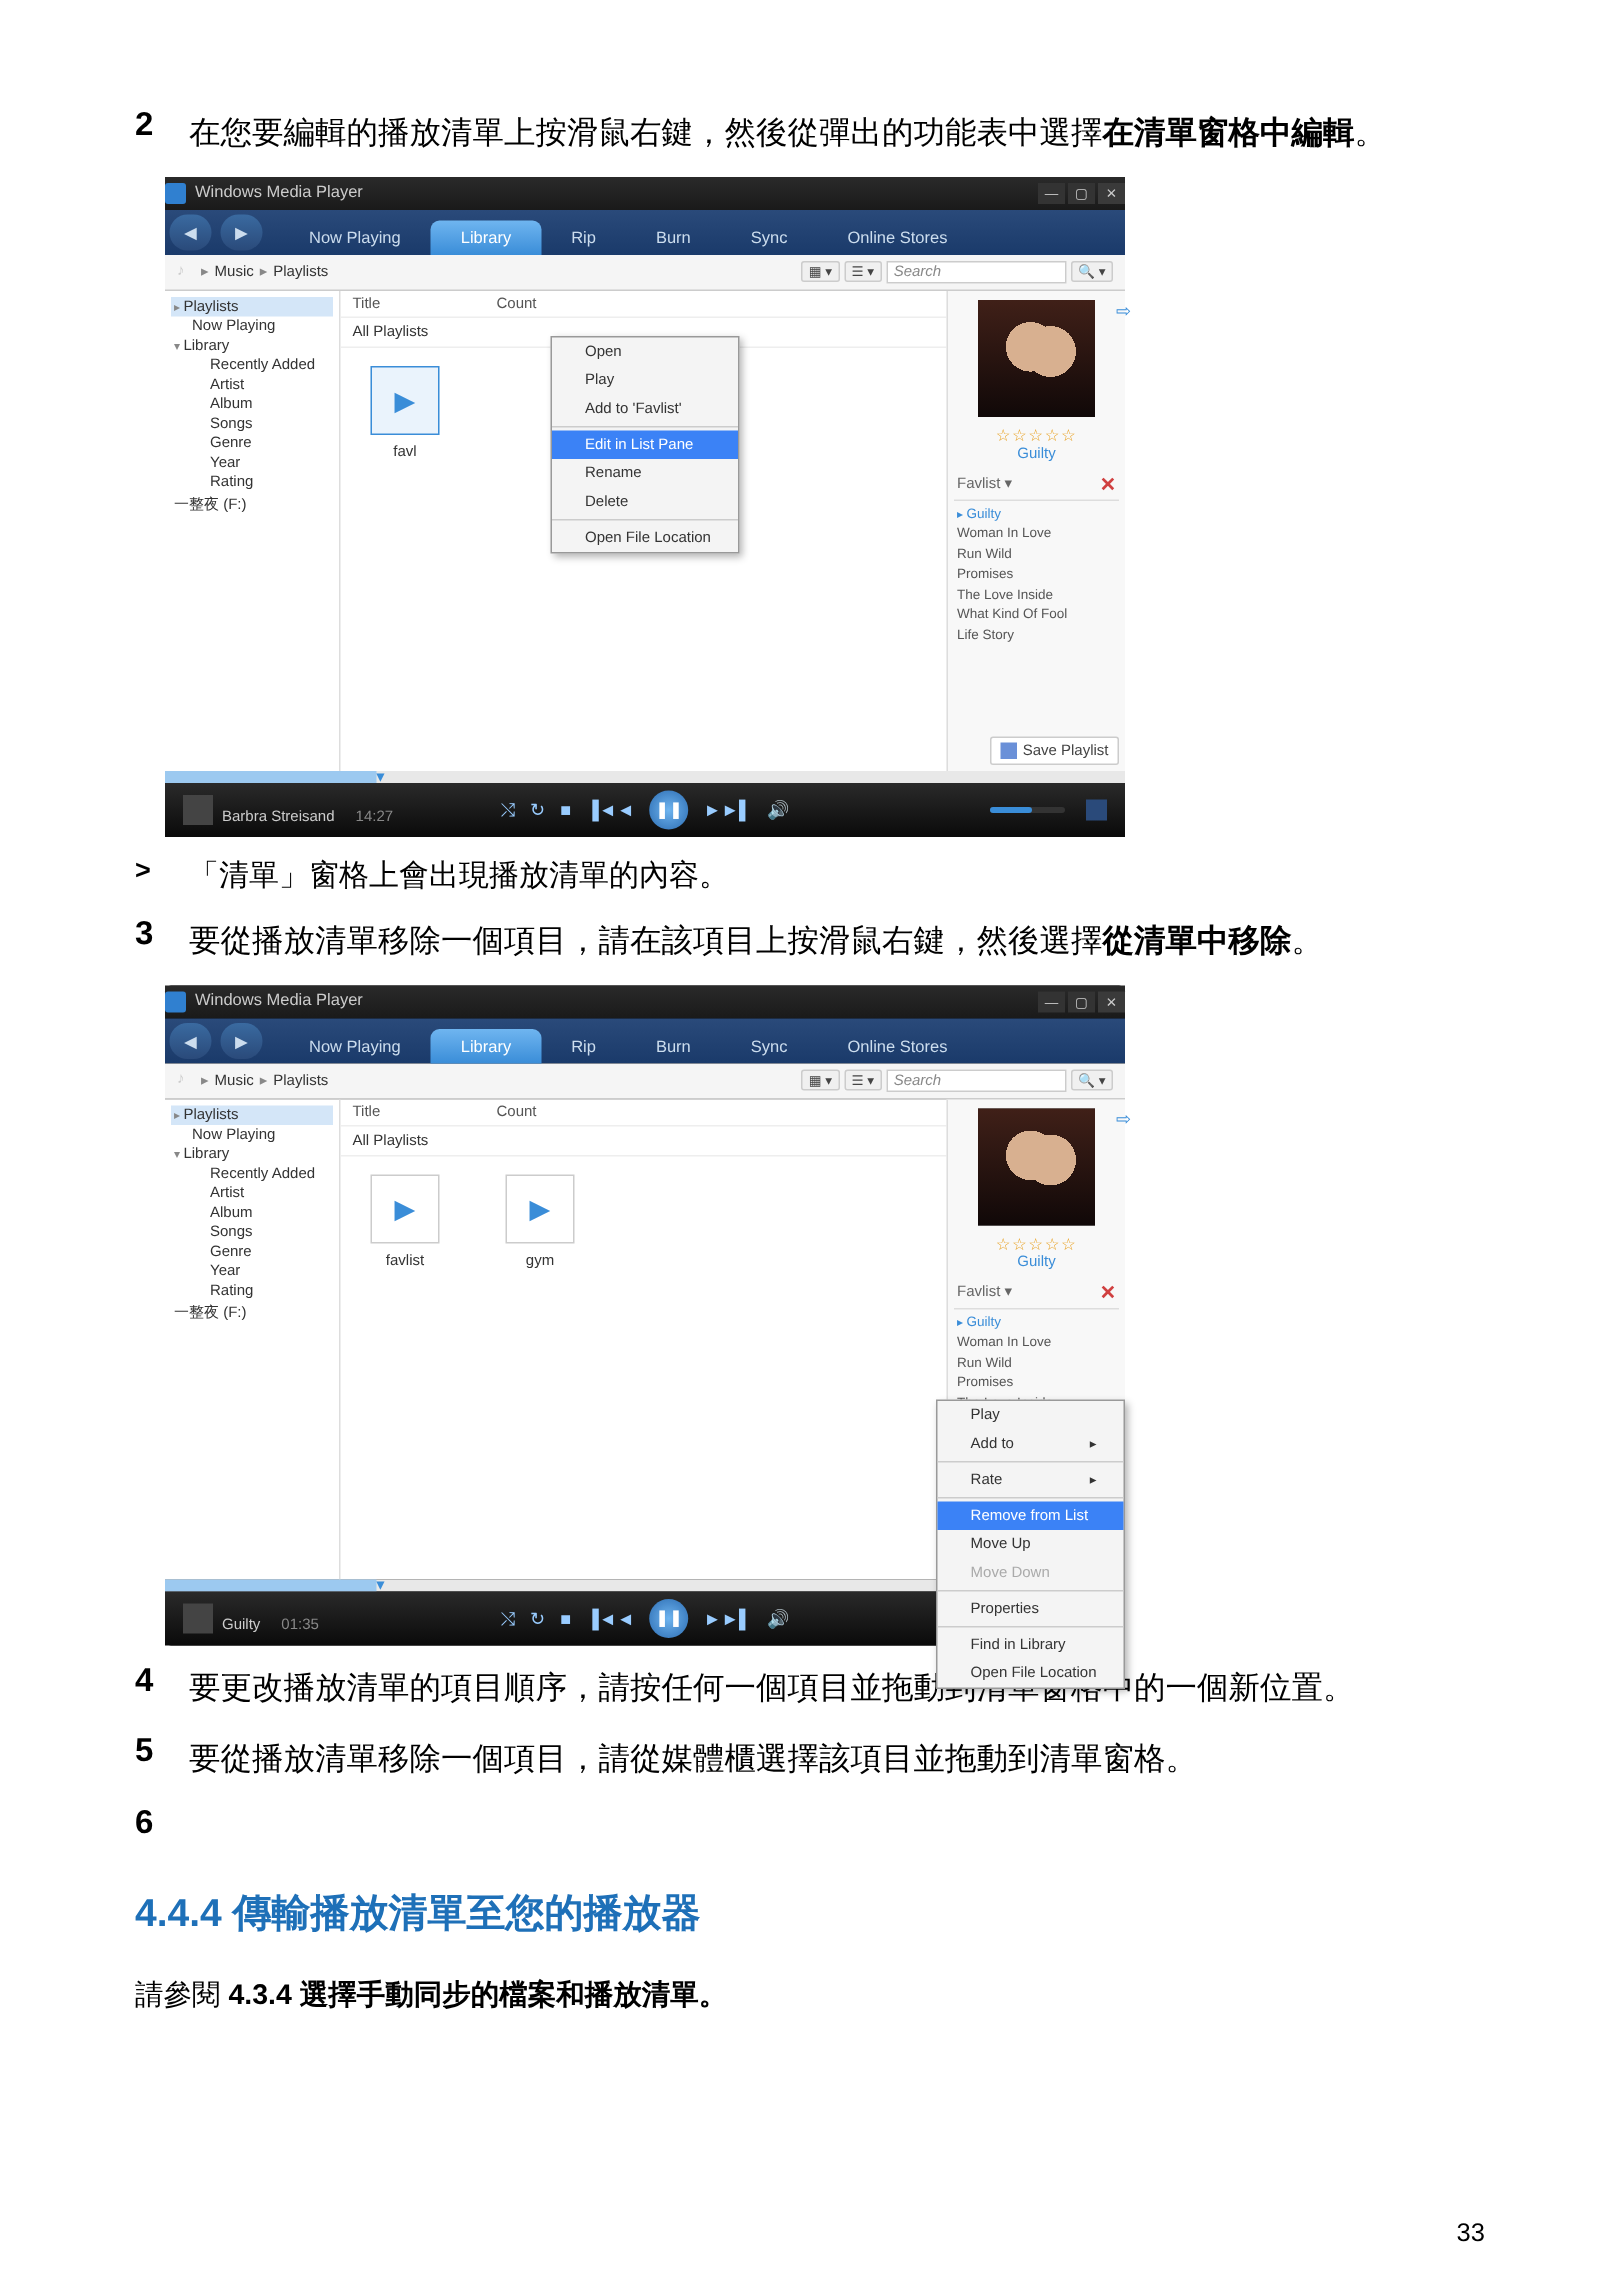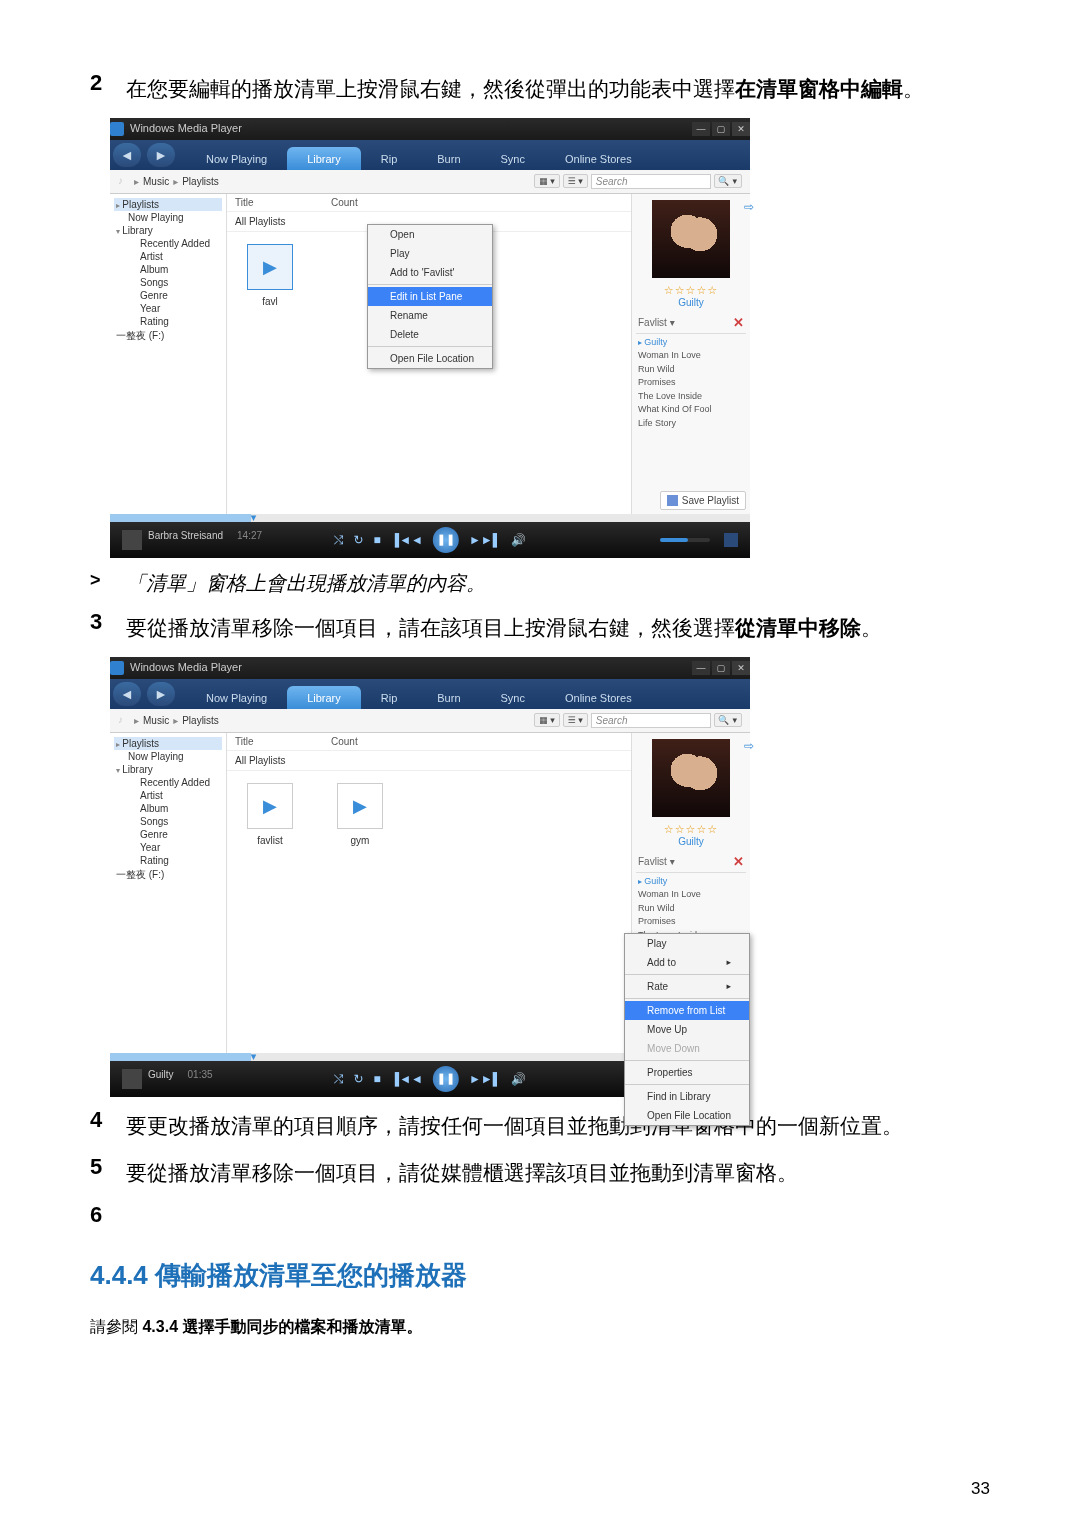--- a/index.html
+++ b/index.html
@@ -1,25 +1,25 @@
 <!DOCTYPE html>
 <html><head>
 <meta charset="utf-8">
 <style>
 body{margin:0;font-family:Arial,"Microsoft JhengHei",sans-serif;background:#fff;color:#000}
 .page{width:1080px;min-height:1529px;margin:0 auto;position:relative;padding:60px 90px 40px 90px;box-sizing:border-box}
 .step{display:flex;margin:10px 0}
 .step-num{font-size:22px;font-weight:bold;width:36px;flex-shrink:0}
 .step-text{font-size:21px;line-height:1.8}
 .bold{font-weight:bold}
-.greater{font-style:italic;font-size:20px}
+.greater{font-size:20px}
 .greater-row{display:flex;margin:12px 0}
 .greater-sym{width:36px;font-weight:bold;font-size:18px}
 .section-title{color:#1e70b8;font-size:26px;font-weight:bold;margin:30px 0 10px 0}
-.sub-ref{font-size:16px;font-weight:bold;margin:24px 0}
+.sub-ref{font-size:19px;font-weight:bold;margin:24px 0}
 .page-num{position:absolute;bottom:30px;right:90px;font-size:17px}
 
 
 .wmp{width:640px;margin:10px 0 10px 20px;background:#000;border-radius:4px;font-size:10px;color:#ccc;font-family:Tahoma,Arial,sans-serif}
 .wmp-titlebar{background:linear-gradient(#2a2a2a,#1a1a1a);padding:4px 0;display:flex;font-size:11px}
 .wmp-title-icon{width:14px;height:14px;background:#3080d0;border-radius:2px;margin-right:6px}
 .wmp-winbtns{margin-left:auto;display:flex;gap:2px}
 .wmp-winbtns span{width:18px;height:14px;background:#333;display:flex;align-items:center;justify-content:center;font-size:9px;color:#ccc}
 .wmp-winbtns .close{background:#3a3a3a}
 .wmp-nav{background:linear-gradient(#2a4a7a,#1a3a6a);padding:0;display:flex;align-items:stretch;height:30px}
@@ -62,21 +62,21 @@
 .wmp-list-head{display:flex;justify-content:space-between;align-items:center;font-size:10px;color:#666;padding:3px 2px;border-bottom:1px solid #ddd}
 .wmp-list-head .x{color:#d04040;font-weight:bold;font-size:13px}
 .wmp-list{font-size:9px;color:#555;margin-top:2px;line-height:1.5}
 .wmp-list div{padding:0 2px}
 .wmp-list .expand{color:#3a8dd8}
 .wmp-list .expand::before{content:"▸ ";font-size:8px}
 .wmp-list .sel{background:#3a8dd8;color:#fff}
 .wmp-save{margin-top:auto;border:1px solid #ccc;background:#fff;padding:3px 6px;font-size:10px;color:#444;display:flex;align-items:flex-end;gap:4px;align-self:flex-end;border-radius:2px}
 .wmp-save .disk{width:11px;height:11px;background:#6a90d8}
 .wmp-player{background:linear-gradient(#2a2a2a,#0a0a0a);padding:8px 12px;display:flex;align-items:center;position:relative}
-.wmp-np{display:flex;align-items:flex-start;gap:6px;font-size:10px;color:#ccc}
+.wmp-np{display:flex;align-items:flex-end;gap:6px;font-size:10px;color:#ccc}
 .wmp-np .thumb{width:20px;height:20px;background:#444}
 .wmp-np .time{color:#888;margin-left:8px}
 .wmp-ctrls{position:absolute;left:50%;transform:translateX(-50%);display:flex;align-items:center;gap:10px}
 .wmp-ctrls span{color:#9cf;font-size:12px}
 .wmp-ctrls .play{width:26px;height:26px;border-radius:50%;background:radial-gradient(#6fb5f0,#2a6ab0);display:flex;align-items:center;justify-content:center;color:#fff;font-size:11px}
 .wmp-vol{margin-left:auto;display:flex;align-items:center;gap:6px}
 .wmp-vol .bar{width:50px;height:4px;background:#333;border-radius:2px;position:relative}
 .wmp-vol .bar::before{content:"";position:absolute;left:0;top:0;height:4px;width:55%;background:#3a8dd8;border-radius:2px}
 .wmp-corner{width:14px;height:14px;background:#2a4a7a;margin-left:8px}
 .scrub{height:8px;background:#e8e8e8;position:relative}

